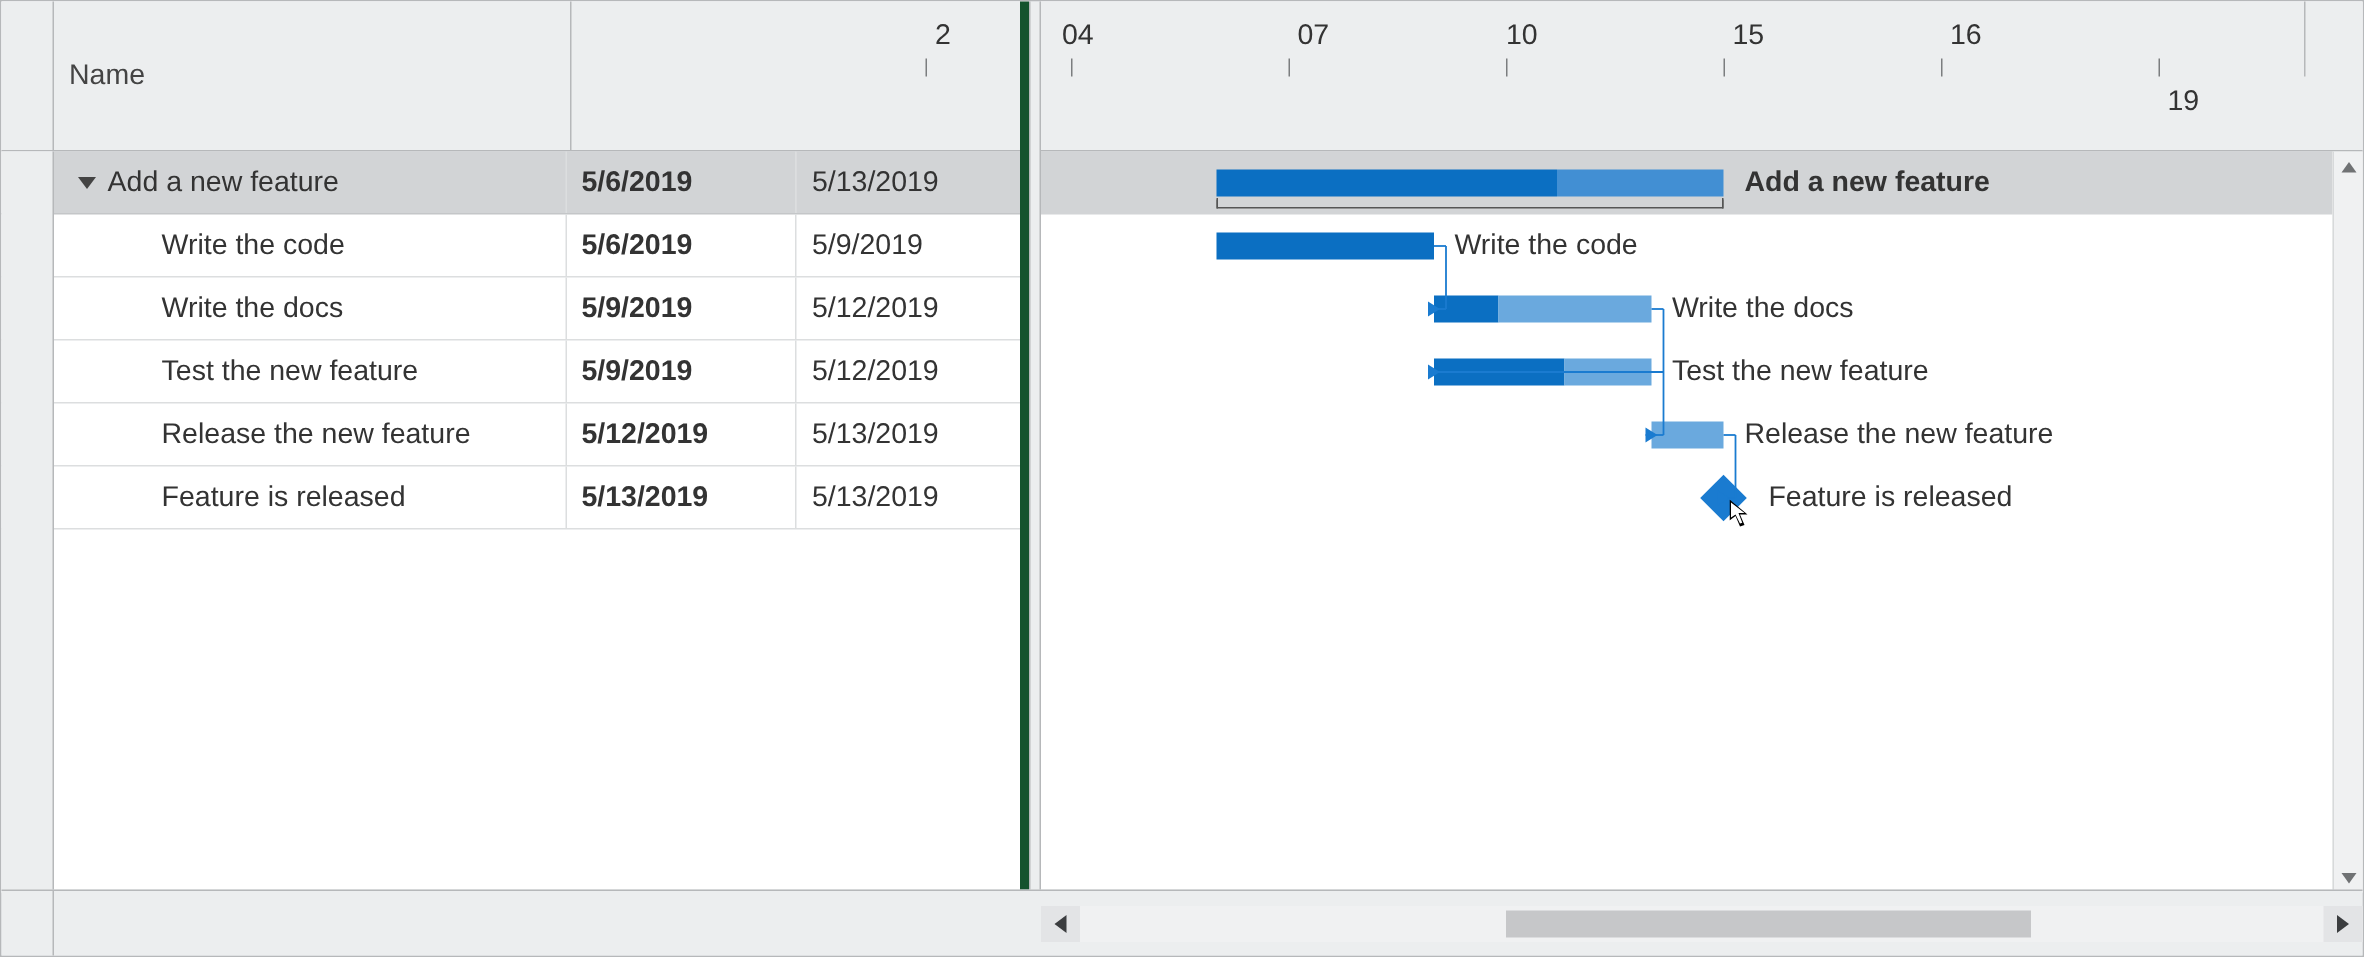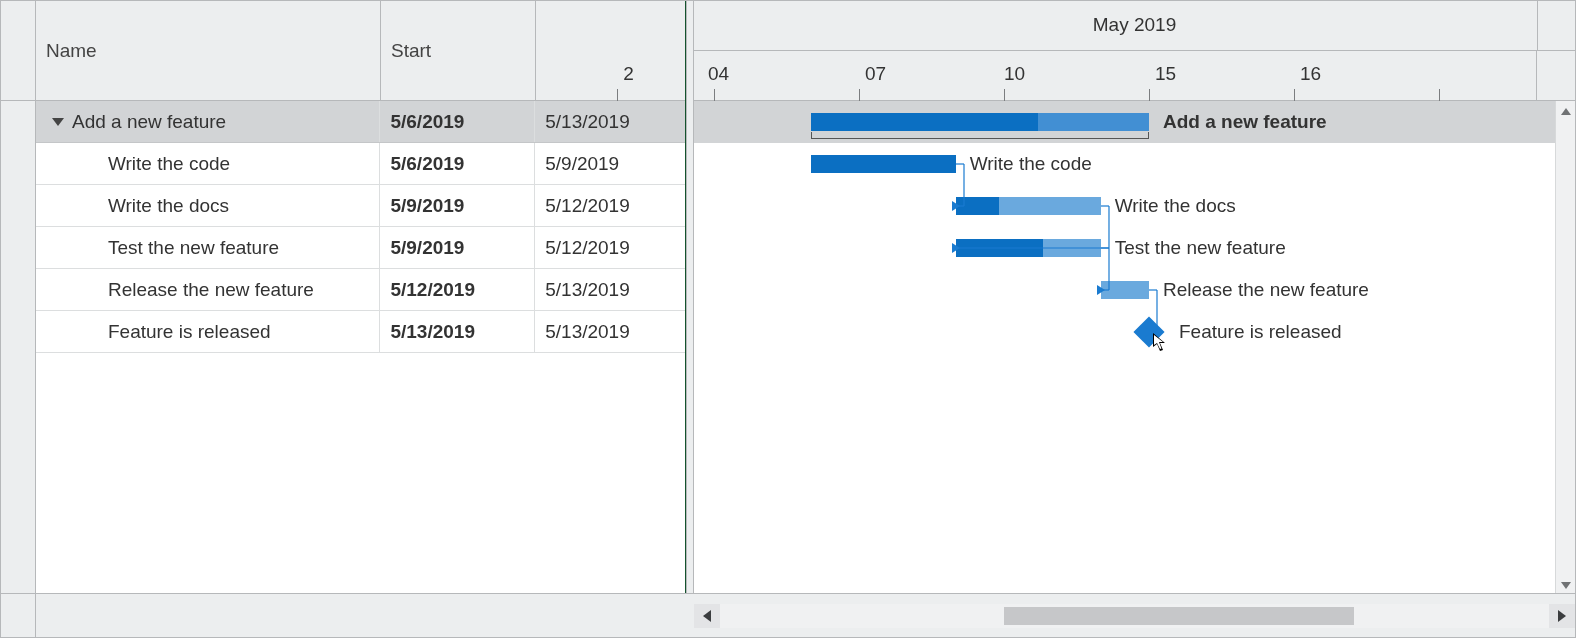--- a/index.html
+++ b/index.html
@@ -6,21 +6,21 @@
   html, body { margin:0; padding:0; height:100%; font-family:"Segoe UI", Arial, sans-serif; font-size:19px; color:#333; }
   body { background:#eceeef; }
 
   .app {
     position:relative; width:1576px; height:638px; background:#eceeef; border:1px solid #b6b8ba;
   }
 
   
   .grid {
     position:absolute; left:0; top:0; width:685px; height:594px; background:#fff;
-    border-right:1px solid #14532d;
+    border-right:6px solid #14532d;
   }
   .grid-header {
     height:100px; background:#eceeef; border-bottom:1px solid #b6b8ba; display:flex;
   }
   .gh-indicator { width:35px; border-right:1px solid #b6b8ba; }
   .gh-cell { display:flex; align-items:center; padding-left:10px; border-right:1px solid #b6b8ba; color:#444; }
   .gh-name   { width:345px; }
   .gh-start  { width:155px; }
   .gh-finish { width:150px; border-right:none; }
 
@@ -95,21 +95,20 @@
 </head>
 <body>
 
 <div class="app">
 
   <div class="grid">
     <div class="grid-filler"></div>
     <div class="grid-header">
       <div class="gh-indicator"></div>
       <div class="gh-cell gh-name">Name</div>
-      <div class="gh-cell gh-start">Start</div>
     </div>
     <div class="grid-body" id="grid-body">
         <div class="grid-row summary">
           <div class="row-ind">
             <div class="row-marker"></div>
           </div>
           <div class="row-cell c-name">
             <span class="indent" style="width: 0px;"></span>
             <span class="tw"></span>
             <span>Add a new feature</span>
@@ -191,24 +190,20 @@
             <span>5/13/2019</span>
           </div>
         </div>
       </div>
   </div>
 
   <div class="splitter"></div>
 
   <div class="timeline">
     <div class="tl-header">
-      <div class="tl-top">
-        <span>May 2019</span>
-        <div class="tl-top-right-cap"></div>
-      </div>
       <div class="tl-bot" id="tick-row">
         <div class="tick-lineR"></div>
       <div class="tick-label" style="left: 14px;">04</div>
           <div class="tick-line" style="left: 20px;"></div>
           <div class="tick-label" style="left: 170.99px; text-align: right;">07</div>
           <div class="tick-line" style="left: 164.99px;"></div>
           <div class="tick-label" style="left: 310px;">10</div>
           <div class="tick-line" style="left: 309.98px;"></div>
           <div class="tick-label" style="left: 460.97px;">15</div>
           <div class="tick-line" style="left: 454.97px;"></div>

